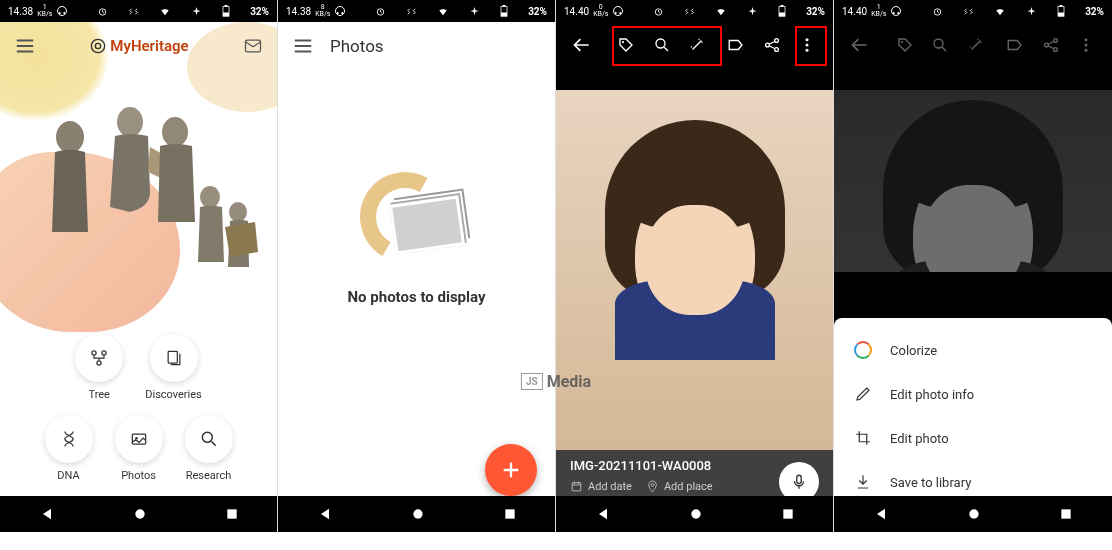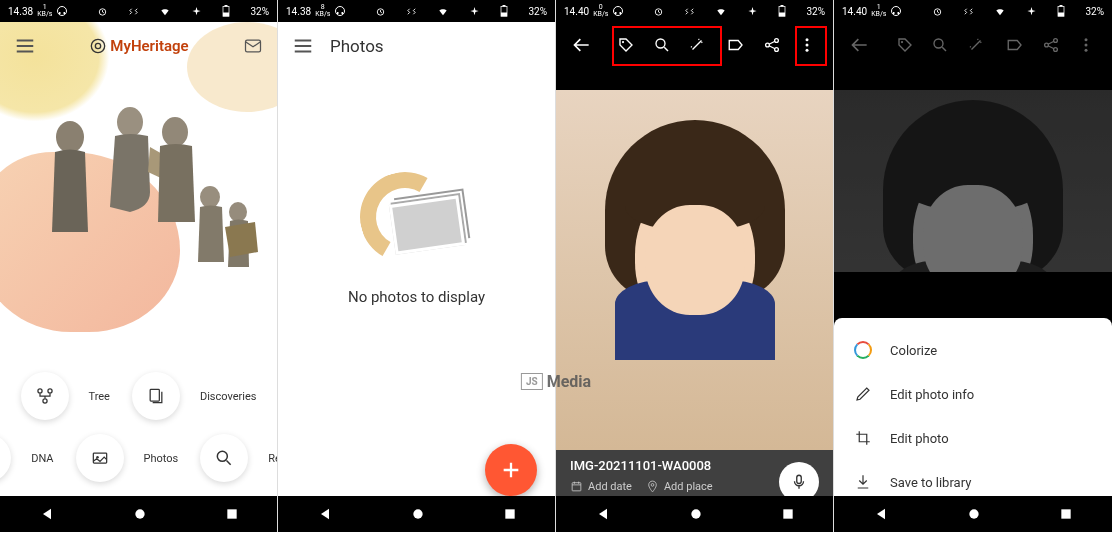--- a/index.html
+++ b/index.html
@@ -4,54 +4,54 @@
 <style>
   * { margin: 0; padding: 0; box-sizing: border-box; font-family: -apple-system, Roboto, sans-serif; }
   body { background: #fff; width: 1112px; height: 550px; position: relative; }
   .screens { display: flex; width: 1112px; height: 550px; }
   .screen { width: 278px; height: 532px; position: relative; background: #000; overflow: hidden; border-right: 1px solid #ddd; }
   .screen:last-child { border-right: none; }
 
   
   .status-bar { height: 22px; background: #000; color: #fff; display: flex; align-items: center; justify-content: space-between; padding: 0 8px; font-size: 10px; }
   .status-left { display: flex; align-items: center; gap: 4px; }
-  .status-right { display: flex; align-items: center; gap: 20px; }
+  .status-right { display: flex; align-items: center; gap: 20px; font-weight: bold; }
   .status-right svg { display: block; }
   .kbs { font-size: 7px; line-height: 7px; text-align: center; }
 
   
   .nav-bar { position: absolute; bottom: 0; left: 0; right: 0; height: 36px; background: #000; display: flex; align-items: center; justify-content: space-around; }
   .nav-bar svg { fill: #fff; }
 
   
   .s1-body { height: 492px; background: #fff; position: relative; overflow: hidden; }
   .s1-blob1 { position: absolute; top: -30px; left: -40px; width: 150px; height: 130px; background: radial-gradient(ellipse at center, #f4e29b 0%, #f5e6a8 60%, transparent 70%); border-radius: 50%; }
   .s1-blob2 { position: absolute; top: 130px; left: -20px; width: 200px; height: 180px; background: linear-gradient(135deg, #f5c7a0 0%, #f0a585 100%); border-radius: 40% 60% 50% 50%; opacity: 0.8; }
   .s1-blob3 { position: absolute; top: 0; right: -30px; width: 120px; height: 90px; background: #f5e0b8; border-radius: 50%; opacity: 0.7; }
   .s1-header { height: 48px; display: flex; align-items: center; justify-content: space-between; padding: 0 14px; position: relative; z-index: 2; }
   .s1-logo { display: flex; align-items: center; gap: 4px; font-weight: 600; font-size: 15px; color: #c2410c; }
   .s1-family { position: absolute; top: 70px; left: 20px; width: 240px; height: 200px; z-index: 1; }
   .s1-grid { position: absolute; bottom: 18px; left: 0; right: 0; z-index: 3; }
   .s1-row { display: flex; justify-content: center; gap: 22px; margin-bottom: 14px; }
-  .s1-item { display: flex; flex-direction: row; align-items: center; gap: 20px; text-align: right; }
+  .s1-item { display: flex; flex-direction: column; align-items: center; gap: 6px; text-align: right; }
   .s1-circle { width: 48px; height: 48px; background: #fff; border-radius: 50%; box-shadow: 0 2px 6px rgba(0,0,0,0.15); display: flex; align-items: center; justify-content: center; }
   .s1-label { font-size: 11px; color: #333; }
 
   
   .s2-body { height: 492px; background: #fff; position: relative; }
   .s2-header { height: 48px; display: flex; align-items: center; padding: 0 14px; gap: 16px; }
   .s2-title { font-size: 17px; color: #333; }
   .s2-tabs { display: flex; padding: 0 14px; border-bottom: 1px solid #eee; }
   .s2-tab { padding: 10px 12px; font-size: 13px; color: #888; border-bottom: 2px solid transparent; }
   .s2-tab.active { color: #ff5733; border-bottom-color: #ff5733; }
   .s2-empty { position: absolute; top: 150px; left: 0; right: 0; text-align: center; }
   .s2-empty-img { width: 130px; height: 100px; margin: 0 auto 16px; position: relative; }
   .s2-crescent { position: absolute; width: 90px; height: 90px; border: 16px solid #e8c589; border-radius: 50%; border-right-color: transparent; border-bottom-color: transparent; transform: rotate(-15deg); left: 8px; top: 0px; }
   .s2-photos-stack { position: absolute; width: 70px; height: 50px; background: #d0d0d0; border: 3px solid #fff; left: 40px; top: 28px; transform: rotate(-8deg); box-shadow: 2px -2px 0 #aaa, 4px -4px 0 #fff, 6px -6px 0 #999; }
-  .s2-empty-text { font-size: 15px; font-weight: 400; color: #333; }
+  .s2-empty-text { font-size: 15px; font-weight: 700; color: #333; }
   .s2-fab { position: absolute; bottom: 18px; right: 18px; width: 52px; height: 52px; background: #ff5733; border-radius: 50%; box-shadow: 0 3px 8px rgba(0,0,0,0.3); display: flex; align-items: center; justify-content: center; color: #fff; font-size: 28px; }
 
   
   .s3-body { height: 492px; background: #000; position: relative; }
   .s3-header { height: 46px; display: flex; align-items: center; padding: 0 10px; gap: 4px; }
   .s3-icon-btn { width: 36px; height: 36px; display: flex; align-items: center; justify-content: center; color: #fff; }
   .s3-redbox1 { position: absolute; top: 26px; left: 56px; width: 110px; height: 40px; border: 2px solid #ff0000; z-index: 5; }
   .s3-redbox2 { position: absolute; top: 26px; right: 6px; width: 32px; height: 40px; border: 2px solid #ff0000; z-index: 5; }
   .s3-photo { position: absolute; top: 68px; left: 0; right: 0; height: 360px; background: linear-gradient(180deg, #e8d4c0 0%, #d4b896 100%); overflow: hidden; }
   .s3-face { position: absolute; top: 30px; left: 50%; transform: translateX(-50%); width: 200px; height: 240px; }

